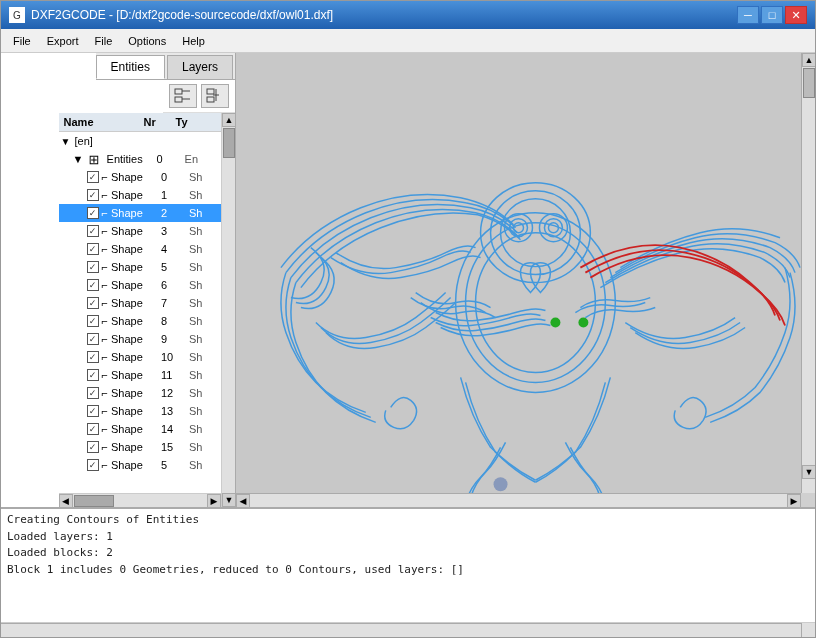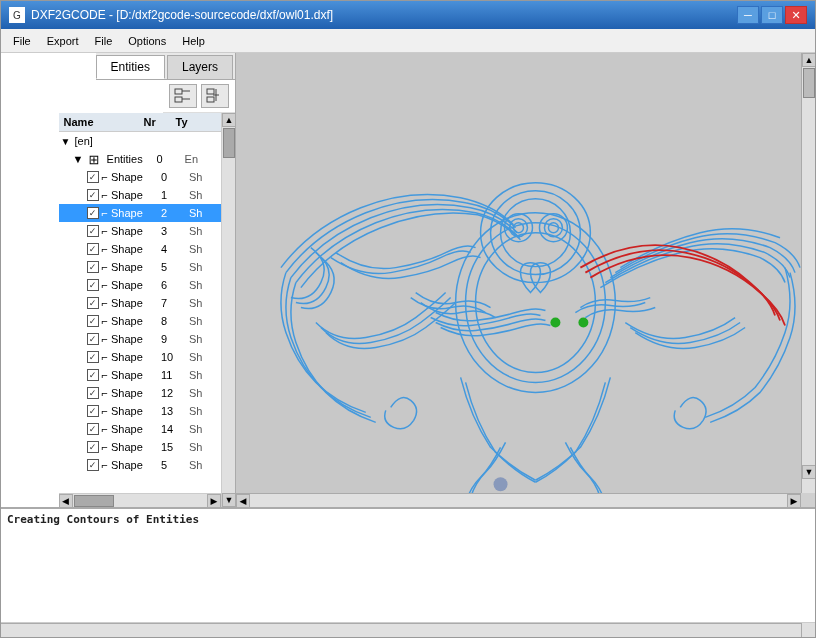--- a/index.html
+++ b/index.html
@@ -124,21 +124,21 @@
       flex-shrink: 0;
     }
     .log-area {
       flex: 1;
       overflow: hidden;
       padding: 3px 6px;
       font-size: 11px;
       font-family: monospace;
       color: #222;
     }
-    .log-line { line-height: 1.5; white-space: nowrap; font-weight: bold; }
+    .log-line { line-height: 1.5; white-space: nowrap; }
 
     .bottom-scrollbar {
       display: flex;
       align-items: center;
       border-top: 1px solid #ccc;
     }
     .h-scroll-track {
       flex: 1; height: 14px; background: #e0e0e0; border-top: 1px solid #aaa;
     }
     .v-scroll-bottom { width: 14px; height: 14px; background: #e0e0e0; border-left: 1px solid #aaa; }
@@ -522,20 +522,23 @@
         <div class="canvas-hscroll-btn">▶</div>
       </div>
       <div class="canvas-corner"></div>
     </div>
   </div>
 
   <div class="bottom-panel">
     <div class="log-area">
       <div id="log-container">
           <div class="log-line">Creating Contours of Entities</div>
+          <div class="log-line">Loaded layers: 1</div>
+          <div class="log-line">Loaded blocks: 2</div>
+          <div class="log-line">Block 1 includes 0 Geometries, reduced to 0 Contours, used layers: []</div>
         </div>
     </div>
     <div class="bottom-scrollbar">
       <div class="h-scroll-track"></div>
       <div class="v-scroll-bottom"></div>
     </div>
   </div>
 </div>
 
 </body></html>

